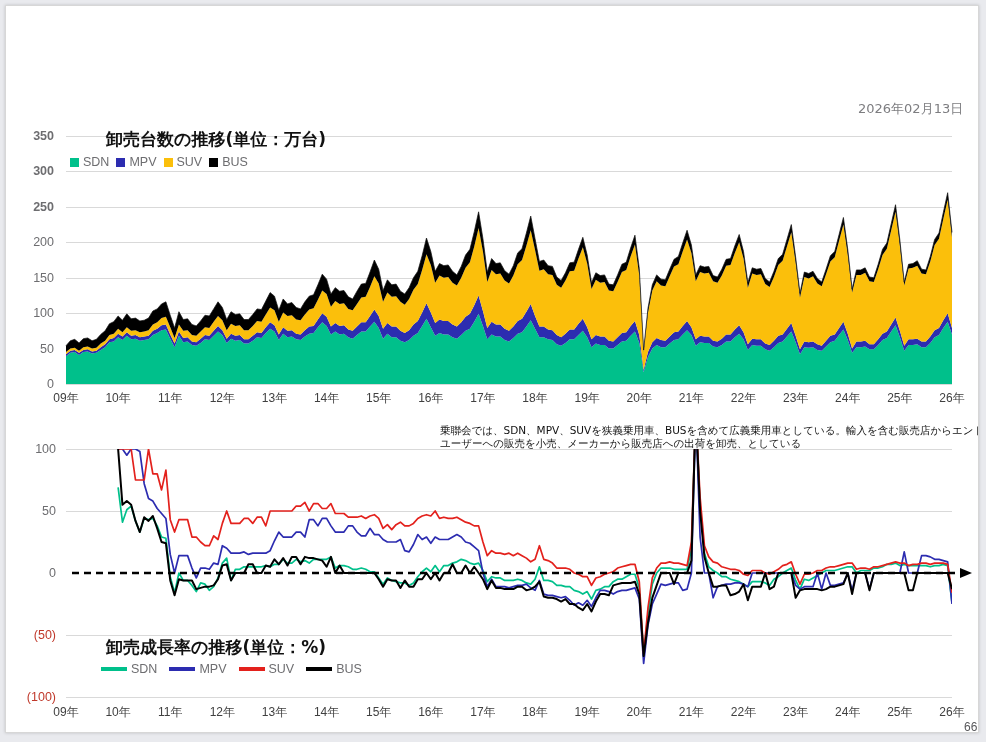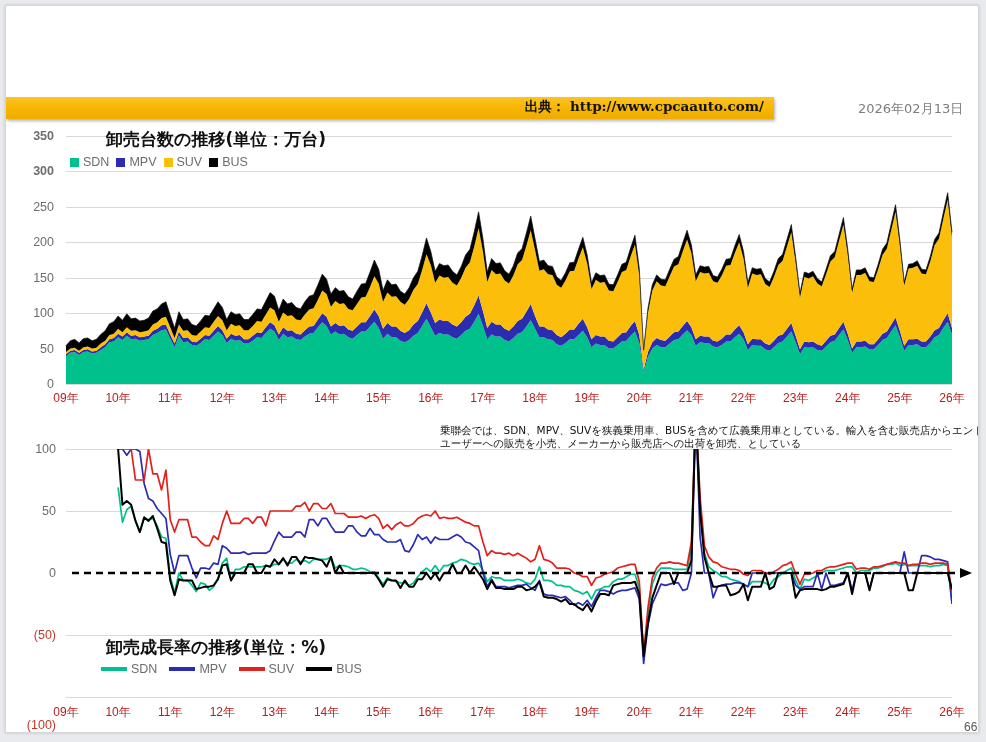--- a/index.html
+++ b/index.html
@@ -43,21 +43,21 @@
   }
   
   .chart{position:absolute;}
   .ylab{
     position:absolute;text-align:right;width:40px;
     font-size:12.5px;color:#6d6d70;line-height:1;
   }
   .ylab.neg{color:#c0392b;}
   .xlab{
     position:absolute;text-align:center;width:46px;
-    font-size:12px;color:#b91c1c;line-height:1;
+    font-size:12px;color:#404040;line-height:1;
   }
   .gridline{position:absolute;height:1px;background:#d9d9d9;}
   .chart-title{
     position:absolute;font-size:17px;font-weight:bold;color:#111;
     white-space:nowrap;
     font-family:"DejaVu Sans","Liberation Sans",sans-serif;
   }
   
   .legend{position:absolute;display:flex;align-items:center;gap:7px;}
   .legend .item{display:flex;align-items:center;gap:4px;}
@@ -88,44 +88,41 @@
     font-size:12px;color:#58585b;
   }
   svg{display:block;}
 </style>
 </head>
 <body>
 
 <div id="slide">
 
 
-  <div id="source-bar">
-    <div id="source-text">出典： http://www.cpcaauto.com/</div>
-  </div>
   <div id="date">2026年02月13日</div>
 
   <div class="chart" id="chart-volume" style="left:0;top:118px;width:972px;height:280px;">
 
     <div id="vol-grid">
         <div class="gridline" style="left:60px;top:260px;width:886px;"></div>
         <div class="gridline" style="left:60px;top:224.57142857142858px;width:886px;"></div>
         <div class="gridline" style="left:60px;top:189.14285714285717px;width:886px;"></div>
         <div class="gridline" style="left:60px;top:153.71428571428572px;width:886px;"></div>
         <div class="gridline" style="left:60px;top:118.2857142857143px;width:886px;"></div>
         <div class="gridline" style="left:60px;top:82.85714285714286px;width:886px;"></div>
         <div class="gridline" style="left:60px;top:47.428571428571445px;width:886px;"></div>
         <div class="gridline" style="left:60px;top:12px;width:886px;"></div>
       </div>
     <div id="vol-ylabels">
         <div class="ylab" style="left:8px;top:254px;">0</div>
         <div class="ylab" style="left:8px;top:218.57142857142858px;">50</div>
         <div class="ylab" style="left:8px;top:183.14285714285717px;">100</div>
         <div class="ylab" style="left:8px;top:147.71428571428572px;">150</div>
         <div class="ylab" style="left:8px;top:112.2857142857143px;">200</div>
-        <div class="ylab" style="left:8px;top:76.85714285714286px;">250</div>
+        <div class="ylab" style="left:8px;top:76.85714285714286px;font-weight:bold;">250</div>
         <div class="ylab" style="left:8px;top:41.428571428571445px;font-weight:bold;">300</div>
         <div class="ylab" style="left:8px;top:6px;font-weight:bold;">350</div>
       </div>
     <div id="vol-xlabels">
         <div class="xlab" style="left:37px;top:268px;">09年</div>
         <div class="xlab" style="left:89.11764705882354px;top:268px;">10年</div>
         <div class="xlab" style="left:141.23529411764707px;top:268px;">11年</div>
         <div class="xlab" style="left:193.3529411764706px;top:268px;">12年</div>
         <div class="xlab" style="left:245.47058823529414px;top:268px;">13年</div>
         <div class="xlab" style="left:297.5882352941177px;top:268px;">14年</div>
@@ -177,21 +174,21 @@
 
   <div class="chart" id="chart-growth" style="left:0;top:430px;width:972px;height:290px;">
 
     <div id="gr-grid">
         <div class="gridline" style="left:60px;top:261px;width:886px;"></div>
         <div class="gridline" style="left:60px;top:199px;width:886px;"></div>
         <div class="gridline" style="left:60px;top:75px;width:886px;"></div>
         <div class="gridline" style="left:60px;top:13px;width:886px;"></div>
       </div>
     <div id="gr-ylabels">
-        <div class="ylab neg" style="left:4px;top:255px;width:46px;margin-top:28px;">(100)</div>
+        <div class="ylab neg" style="left:4px;top:255px;width:46px;">(100)</div>
         <div class="ylab neg" style="left:4px;top:193px;width:46px;">(50)</div>
         <div class="ylab" style="left:4px;top:131px;width:46px;">0</div>
         <div class="ylab" style="left:4px;top:69px;width:46px;">50</div>
         <div class="ylab" style="left:4px;top:7px;width:46px;">100</div>
       </div>
     <div id="gr-xlabels">
         <div class="xlab" style="left:37px;top:270px;">09年</div>
         <div class="xlab" style="left:89.11764705882354px;top:270px;">10年</div>
         <div class="xlab" style="left:141.23529411764707px;top:270px;">11年</div>
         <div class="xlab" style="left:193.3529411764706px;top:270px;">12年</div>

